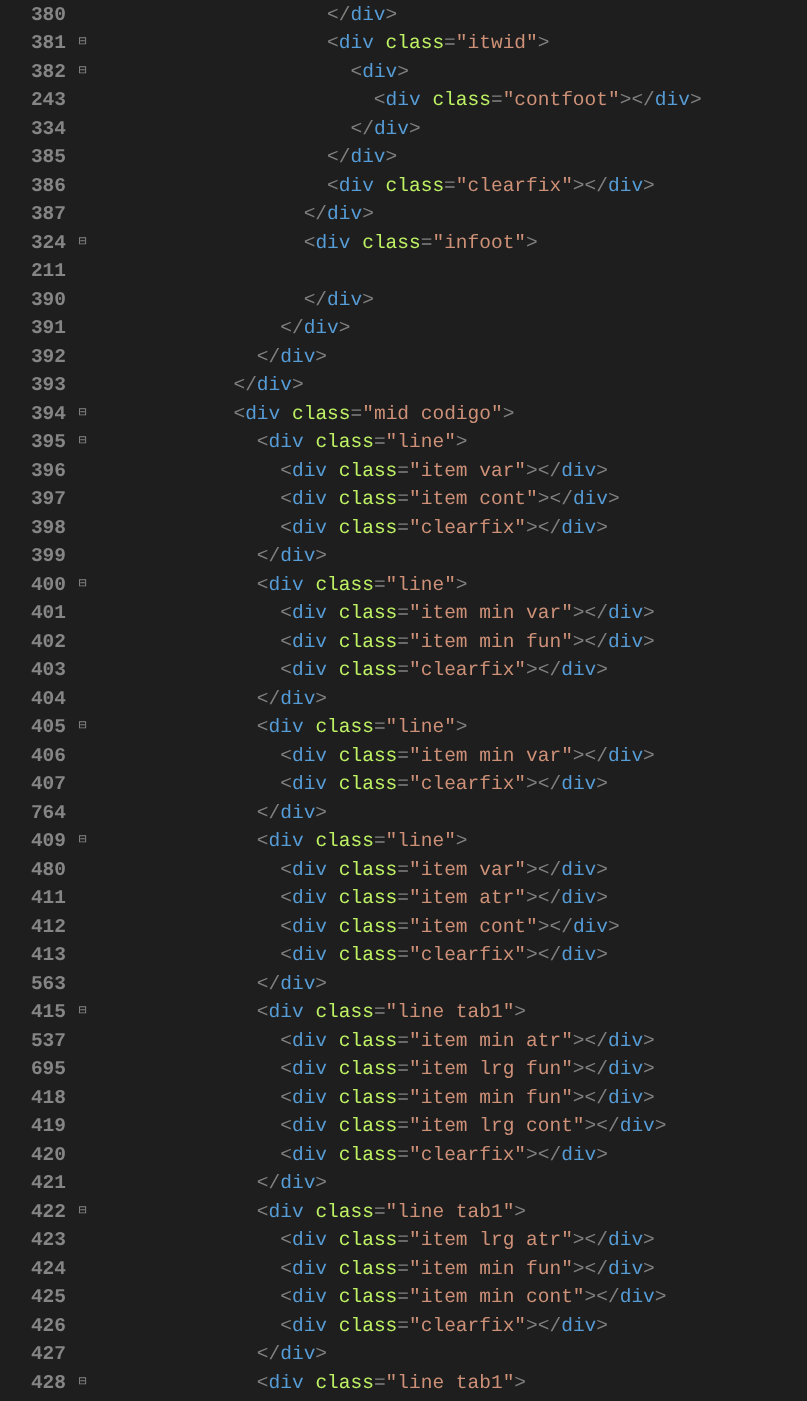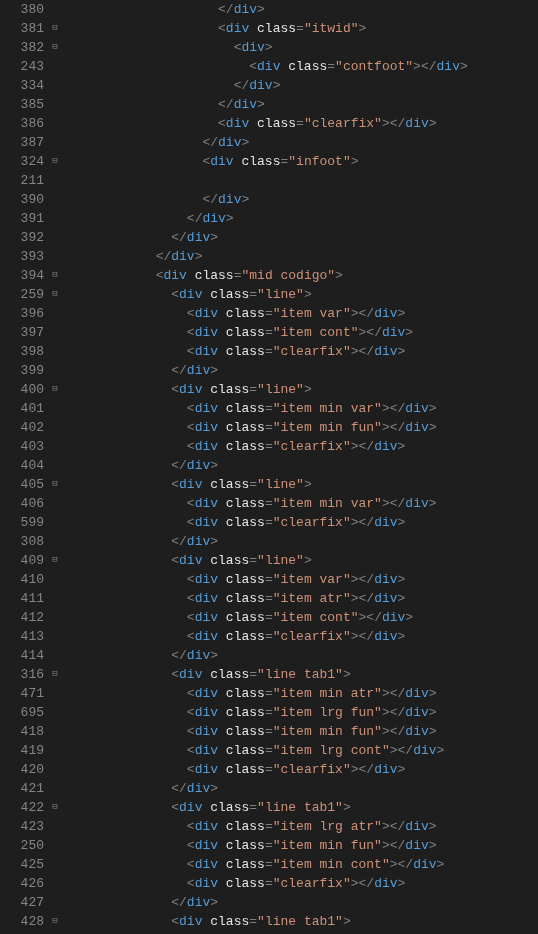--- a/index.html
+++ b/index.html
@@ -14,21 +14,21 @@
   }
   .gutter {
     width: 48px;
     background: #1e1e1e;
     text-align: right;
     padding-right: 4px;
     color: #858585;
     user-select: none;
     flex-shrink: 0;
   }
-  .gutter .ln { height: 19px; }
+  .gutter .ln { height: 19px; font-weight: bold; }
   .fold-col {
     width: 14px;
     background: #1e1e1e;
     flex-shrink: 0;
     position: relative;
   }
   .fold-col .fm {
     height: 19px;
     display: flex;
     align-items: center;
@@ -39,21 +39,21 @@
   }
   .code {
     flex: 1;
     background: #1e1e1e;
     white-space: pre;
     overflow: hidden;
   }
   .code .row { height: 19px; }
   .p  { color: #808080; }   
   .tg { color: #569cd6; }   
-  .at { color: #e5e5e5; }   
+  .at { color: #bef264; }   
   .st { color: #ce9178; }   
 </style>
 </head>
 <body>
 
 <div class="gutter" id="gutter">
     <div class="ln">380</div>
     <div class="ln">381</div>
     <div class="ln">382</div>
     <div class="ln">243</div>
@@ -61,50 +61,50 @@
     <div class="ln">385</div>
     <div class="ln">386</div>
     <div class="ln">387</div>
     <div class="ln">324</div>
     <div class="ln">211</div>
     <div class="ln">390</div>
     <div class="ln">391</div>
     <div class="ln">392</div>
     <div class="ln">393</div>
     <div class="ln">394</div>
-    <div class="ln">259</div>
+    <div class="ln">395</div>
     <div class="ln">396</div>
     <div class="ln">397</div>
     <div class="ln">398</div>
     <div class="ln">399</div>
     <div class="ln">400</div>
     <div class="ln">401</div>
     <div class="ln">402</div>
     <div class="ln">403</div>
     <div class="ln">404</div>
     <div class="ln">405</div>
     <div class="ln">406</div>
-    <div class="ln">599</div>
-    <div class="ln">308</div>
+    <div class="ln">407</div>
+    <div class="ln">764</div>
     <div class="ln">409</div>
-    <div class="ln">410</div>
+    <div class="ln">480</div>
     <div class="ln">411</div>
     <div class="ln">412</div>
     <div class="ln">413</div>
-    <div class="ln">414</div>
-    <div class="ln">316</div>
-    <div class="ln">471</div>
+    <div class="ln">563</div>
+    <div class="ln">415</div>
+    <div class="ln">537</div>
     <div class="ln">695</div>
     <div class="ln">418</div>
     <div class="ln">419</div>
     <div class="ln">420</div>
     <div class="ln">421</div>
     <div class="ln">422</div>
     <div class="ln">423</div>
-    <div class="ln">250</div>
+    <div class="ln">424</div>
     <div class="ln">425</div>
     <div class="ln">426</div>
     <div class="ln">427</div>
     <div class="ln">428</div>
   </div>
 <div class="fold-col" id="foldcol">
     <div class="fm"></div>
     <div class="fm">⊟</div>
     <div class="fm">⊟</div>
     <div class="fm"></div>

